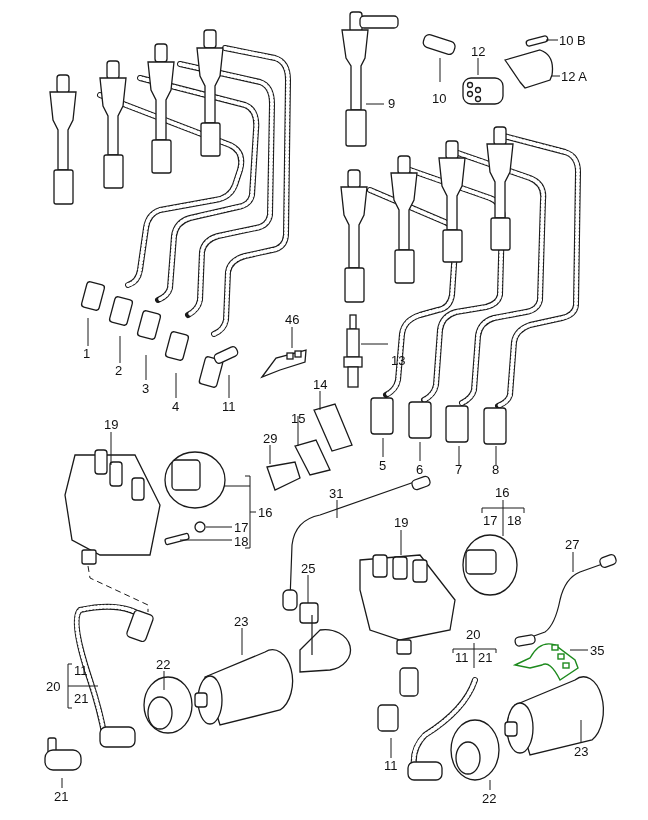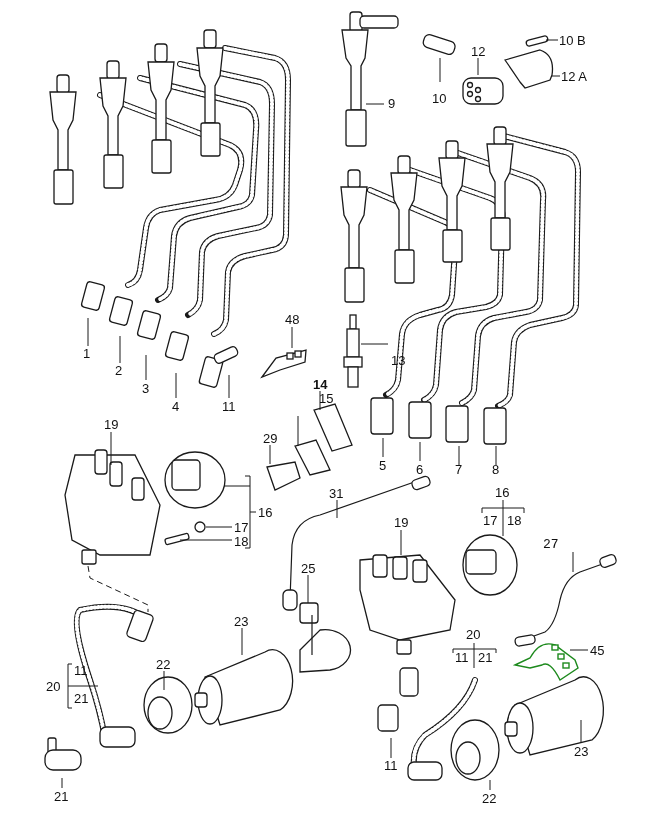--- a/index.html
+++ b/index.html
@@ -275,23 +275,23 @@
 <span class="lbl" style="left:115px;top:364px;">2</span>
 <span class="lbl" style="left:142px;top:382px;">3</span>
 <span class="lbl" style="left:172px;top:400px;">4</span>
 <span class="lbl" style="left:222px;top:400px;">11</span>
 <span class="lbl" style="left:388px;top:97px;">9</span>
 <span class="lbl" style="left:432px;top:84px;margin-top:8px;">10</span>
 <span class="lbl" style="left:471px;top:45px;">12</span>
 <span class="lbl" style="left:559px;top:34px;">10 B</span>
 <span class="lbl" style="left:561px;top:70px;text-align:center;">12 A</span>
 <span class="lbl" style="left:391px;top:338px;margin-top:16px;">13</span>
-<span class="lbl" style="left:285px;top:313px;">48</span>
-<span class="lbl" style="left:313px;top:378px;font-weight:bold;">14</span>
-<span class="lbl" style="left:291px;top:392px;margin-left:28px;">15</span>
+<span class="lbl" style="left:285px;top:313px;">46</span>
+<span class="lbl" style="left:313px;top:378px;">14</span>
+<span class="lbl" style="left:291px;top:412px;">15</span>
 <span class="lbl" style="left:263px;top:432px;">29</span>
 <span class="lbl" style="left:379px;top:459px;">5</span>
 <span class="lbl" style="left:416px;top:463px;">6</span>
 <span class="lbl" style="left:455px;top:463px;">7</span>
 <span class="lbl" style="left:492px;top:463px;">8</span>
 <span class="lbl" style="left:104px;top:418px;">19</span>
 <span class="lbl" style="left:258px;top:506px;">16</span>
 <span class="lbl" style="left:234px;top:521px;">17</span>
 <span class="lbl" style="left:234px;top:535px;">18</span>
 <span class="lbl" style="left:329px;top:487px;">31</span>
@@ -299,20 +299,20 @@
 <span class="lbl" style="left:234px;top:615px;">23</span>
 <span class="lbl" style="left:156px;top:658px;">22</span>
 <span class="lbl" style="left:46px;top:680px;">20</span>
 <span class="lbl" style="left:74px;top:664px;">11</span>
 <span class="lbl" style="left:74px;top:692px;">21</span>
 <span class="lbl" style="left:54px;top:790px;">21</span>
 <span class="lbl" style="left:394px;top:516px;">19</span>
 <span class="lbl" style="left:495px;top:486px;">16</span>
 <span class="lbl" style="left:483px;top:514px;">17</span>
 <span class="lbl" style="left:507px;top:514px;">18</span>
-<span class="lbl" style="left:543px;top:538px;font-family:Liberation Mono, monospace;">27</span>
-<span class="lbl" style="left:590px;top:644px;">45</span>
+<span class="lbl" style="left:565px;top:538px;">27</span>
+<span class="lbl" style="left:590px;top:644px;">35</span>
 <span class="lbl" style="left:466px;top:628px;">20</span>
 <span class="lbl" style="left:455px;top:651px;">11</span>
 <span class="lbl" style="left:478px;top:651px;">21</span>
 <span class="lbl" style="left:574px;top:745px;">23</span>
 <span class="lbl" style="left:384px;top:759px;">11</span>
 <span class="lbl" style="left:482px;top:792px;">22</span>
 
 </body></html>

